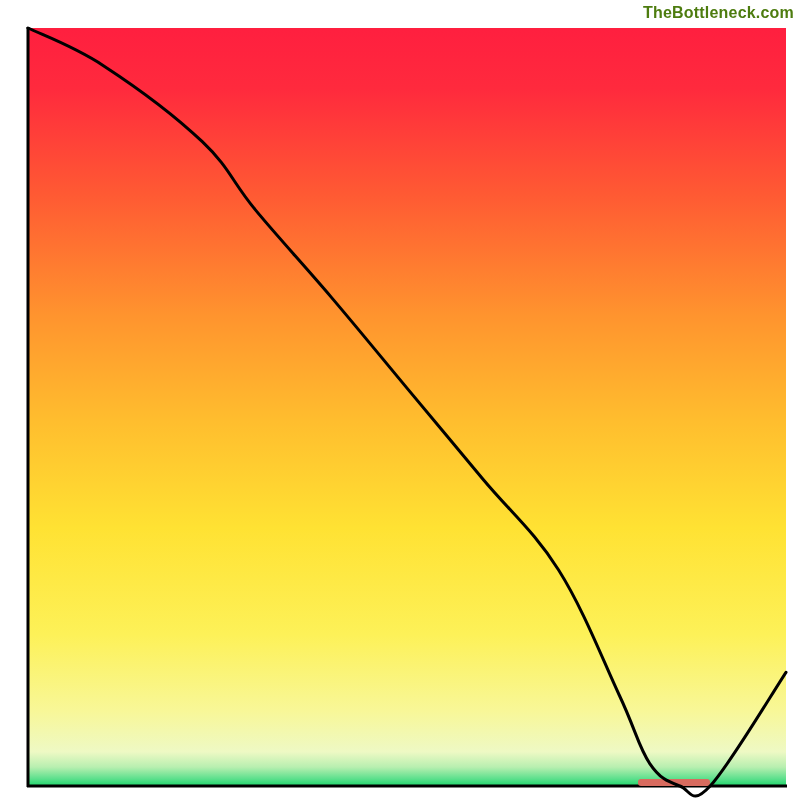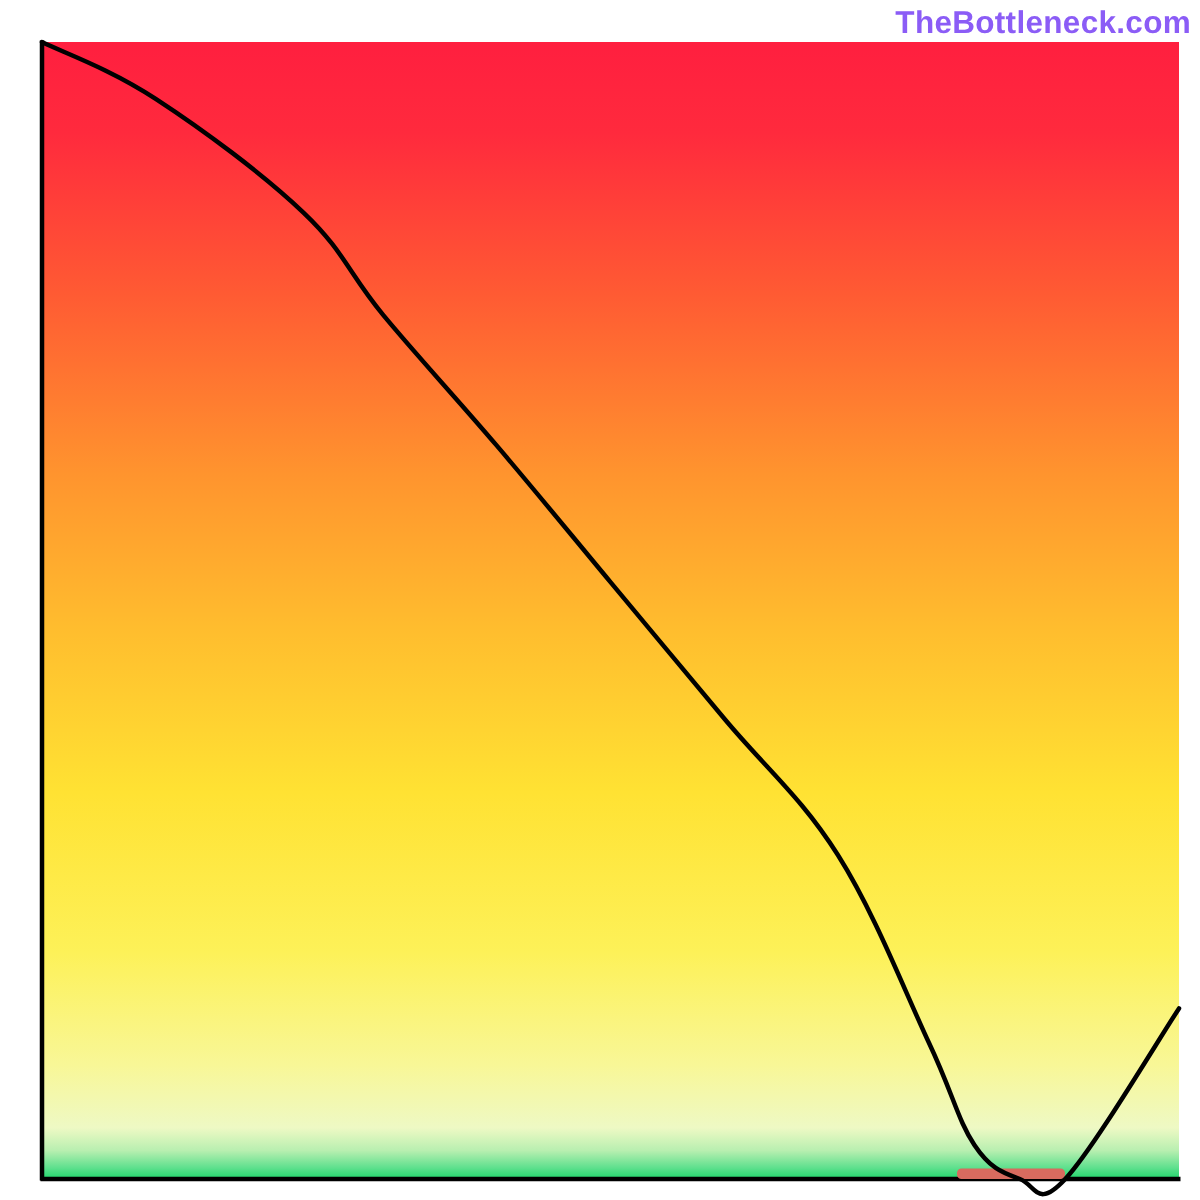--- a/index.html
+++ b/index.html
@@ -12,23 +12,23 @@
   }
   .container {
     position: relative;
     width: 800px;
     height: 800px;
   }
   .watermark {
     position: absolute;
     top: 4px;
     right: 6px;
-    font-size: 21px;
+    font-size: 16px;
     font-weight: 600;
-    color: #8b5cf6;
+    color: #4d7c0f;
     letter-spacing: 0.2px;
   }
   svg {
     position: absolute;
     top: 0;
     left: 0;
   }
 </style>
 </head>
 <body>

